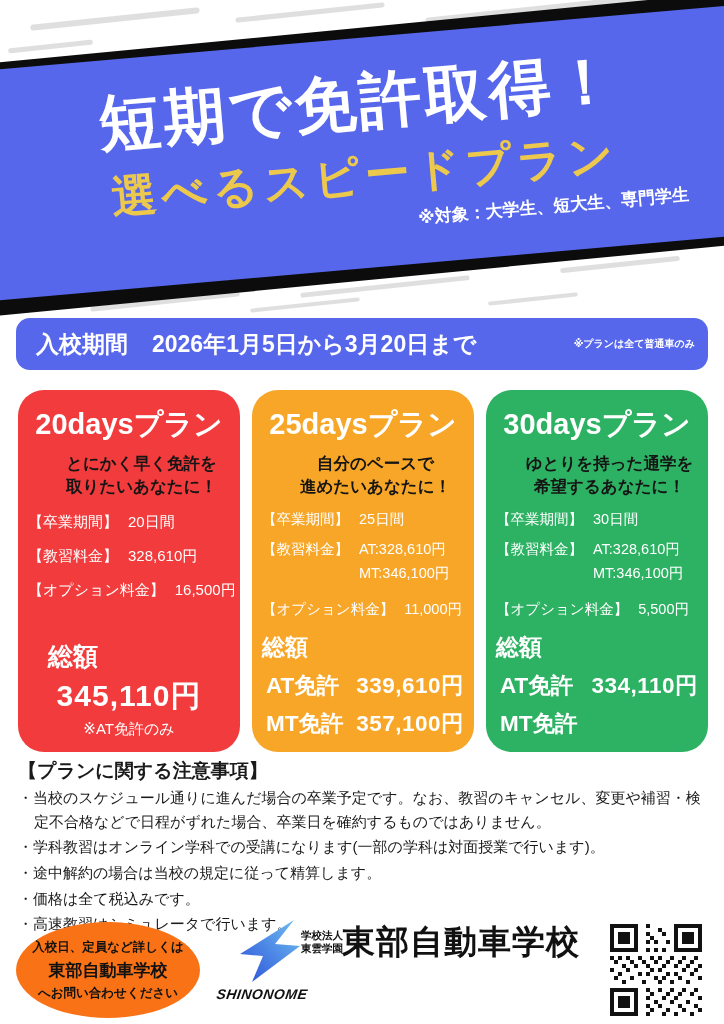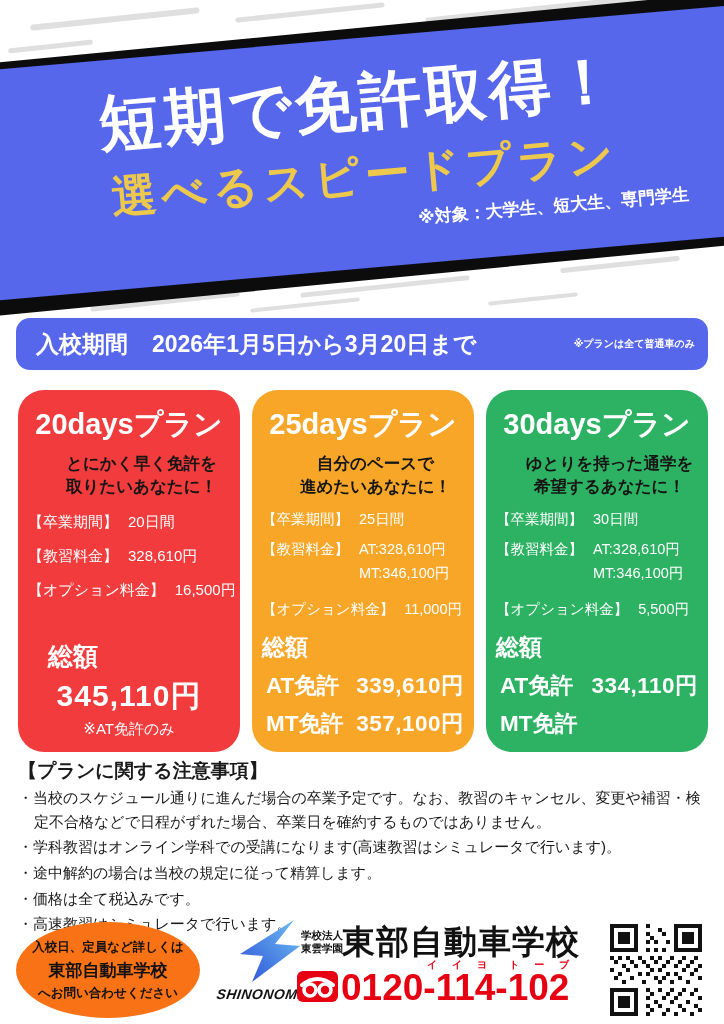--- a/index.html
+++ b/index.html
@@ -207,21 +207,21 @@
         <div class="total-row">
           <span class="tlic">MT免許</span>
         </div>
       </div>
     </div>
   </div>
 
   <div class="notes">
     <div class="notes-heading">【プランに関する注意事項】</div>
     <div class="note-item">・当校のスケジュール通りに進んだ場合の卒業予定です。なお、教習のキャンセル、変更や補習・検定不合格などで日程がずれた場合、卒業日を確約するものではありません。</div>
-    <div class="note-item">・学科教習はオンライン学科での受講になります(高速教習はシミュレータで行います)。</div>
+    <div class="note-item">・学科教習はオンライン学科での受講になります(一部の学科は対面授業で行います)。</div>
     <div class="note-item">・途中解約の場合は当校の規定に従って精算します。</div>
     <div class="note-item">・価格は全て税込みです。</div>
     <div class="note-item">・高速教習はシミュレータで行います。</div>
   </div>
 
   <div class="badge">
     <div class="badge-sm">入校日、定員など詳しくは</div>
     <div class="badge-lg">東部自動車学校</div>
     <div class="badge-sm">へお問い合わせください</div>
   </div>
@@ -238,34 +238,20 @@
     </svg>
     <div class="shinonome-text">SHINONOME</div>
   </div>
 
   <div class="corp">
     <div>学校法人</div>
     <div>東雲学園</div>
   </div>
   <div class="school-name">東部自動車学校</div>
 
-  <div class="phone-row">
-    <span class="freedial-icon">
-      <svg viewBox="0 0 41 31" aria-hidden="true">
-        <rect x="0" y="0" width="41" height="31" rx="6" fill="#e60012"></rect>
-        <path d="M5 14 Q20.5 2 36 14" fill="none" stroke="#ffffff" stroke-width="4" stroke-linecap="round"></path>
-        <circle cx="13" cy="19" r="6" fill="none" stroke="#ffffff" stroke-width="3.6"></circle>
-        <circle cx="28" cy="19" r="6" fill="none" stroke="#ffffff" stroke-width="3.6"></circle>
-      </svg>
-    </span>
-    <span class="phone-wrap">
-      <span class="phone-furigana">イ イ ヨ　ト ー ブ</span>
-      <span class="phone-number">0120-114-102</span>
-    </span>
-  </div>
 
   <svg class="qr" viewBox="0 0 92 92" aria-hidden="true">
     <rect x="0" y="0" width="92" height="92" fill="#ffffff"></rect>
     <g fill="#111111">
       <rect x="0" y="0" width="28" height="28"></rect>
         <rect x="64" y="0" width="28" height="28"></rect>
         <rect x="0" y="64" width="28" height="28"></rect>
       <rect x="4" y="4" width="20" height="20" fill="#ffffff"></rect>
         <rect x="68" y="4" width="20" height="20" fill="#ffffff"></rect>
         <rect x="4" y="68" width="20" height="20" fill="#ffffff"></rect>

